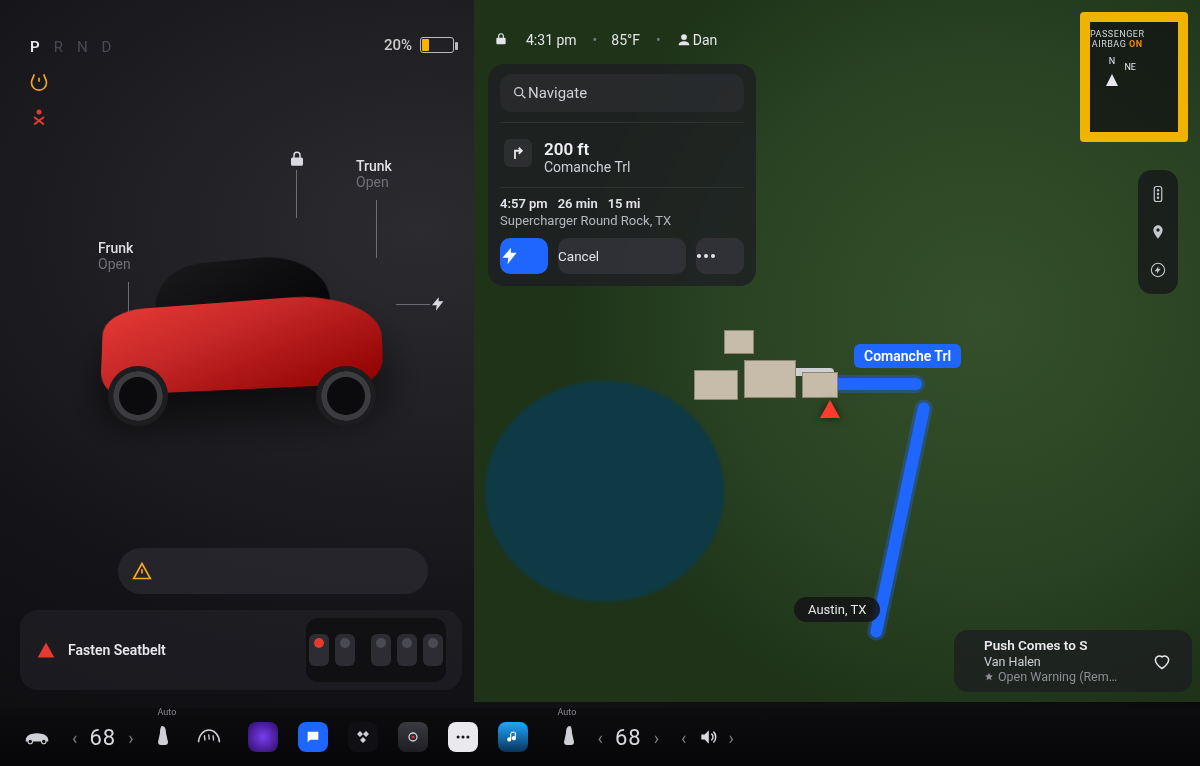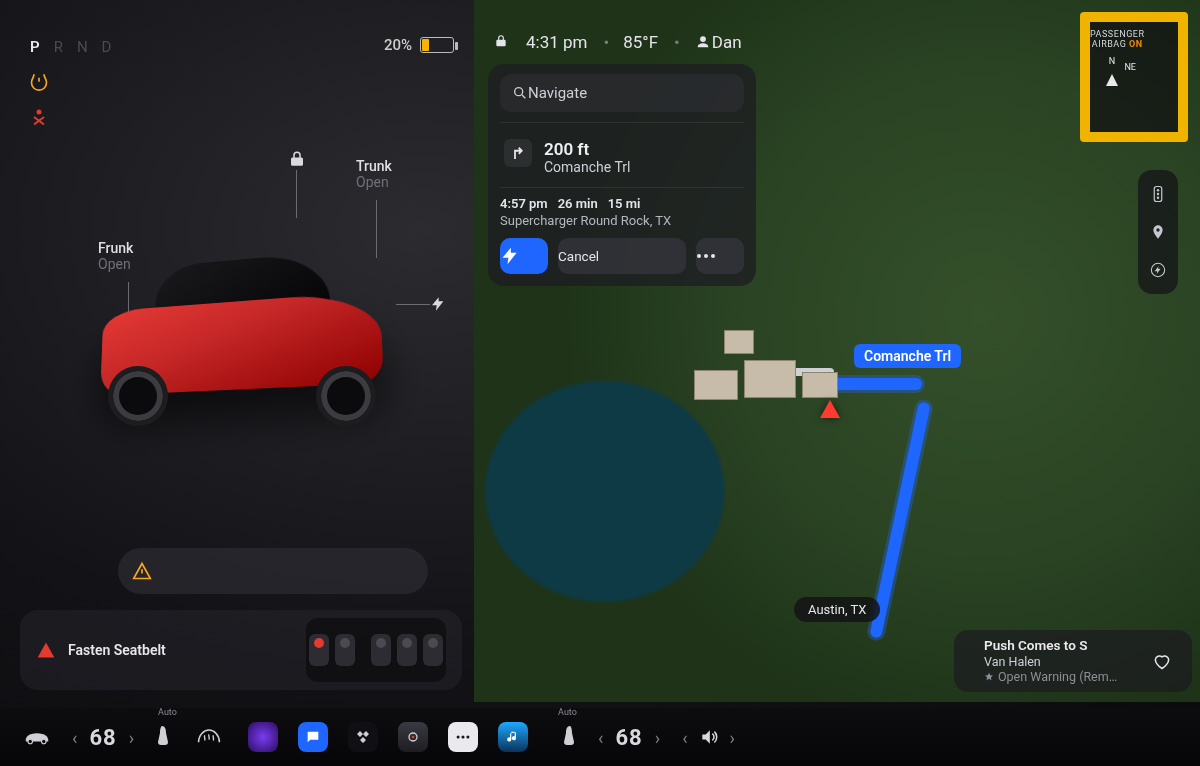--- a/index.html
+++ b/index.html
@@ -90,21 +90,21 @@
     border-left:10px solid transparent; border-right:10px solid transparent; border-bottom:18px solid #ff3b2f;
     filter: drop-shadow(0 0 4px rgba(0,0,0,.6)); }
   .road-label {
     position:absolute; left:380px; top:344px; background:#1f66ff; color:#fff;
     font-size:14px; font-weight:600; padding:4px 10px; border-radius:6px;
   }
   .city-pill { position:absolute; left:320px; bottom:80px; background:rgba(20,20,22,.85); color:#e7e7ec;
     font-size:13px; padding:5px 14px; border-radius:14px; }
 
   
-  .map-status { position:absolute; top:32px; left:20px; display:flex; align-items:center; gap:16px; font-size:17px; color:#e4e4ea; }
+  .map-status { position:absolute; top:32px; left:20px; display:flex; align-items:center; gap:16px; font-size:14px; color:#e4e4ea; }
   .map-status .dot-sep::before { content:"•"; margin-right:14px; color:#7b7b83; }
   .map-status .ico { width:16px; height:16px; display:inline-block; }
   .map-status .user { display:flex; align-items:center; gap:2px; }
 
   
   .nav-card { position:absolute; top:64px; left:14px; width:268px; background:rgba(30,30,34,.78);
     border-radius:16px; padding:10px 12px 12px; backdrop-filter: blur(4px); }
   .nav-search { display:flex; align-items:center; height:38px; background:rgba(50,50,56,.5);
     border-radius:12px; padding:0 12px; color:#cfcfd6; font-size:15px; margin-bottom:10px;}
   .dir-row { display:flex; gap:12px; padding:8px 4px 10px; align-items:flex-start; }
@@ -144,21 +144,21 @@
   .track-info .title { color:#eaeaef; font-weight:600; font-size:13.5px; }
   .track-info .album-line { color:#8d8d95; display:flex; align-items:center; gap:4px;}
   .media-controls { display:flex; align-items:center; gap:26px; margin-left:14px; color:#e6e6ec; }
   .media-controls .mc { cursor:pointer; }
 
   
   .dock { position:absolute; left:0; right:0; bottom:0; height:58px;
     background: linear-gradient(#0d0d10,#060608); display:flex; align-items:center; padding:0 22px; gap:18px; }
   .dock .ico { color:#cfcfd6; cursor:pointer; display:flex; align-items:center; justify-content:center; height:32px; }
   .temp-group { display:flex; align-items:center; gap:10px; color:#d8d8de; }
-  .temp-val { font-size:22px; font-weight:700; letter-spacing:1px;}
+  .temp-val { font-size:22px; font-weight:400; letter-spacing:1px;}
   .chev { font-size:18px; color:#7c7c84; cursor:pointer; padding:0 2px;}
   .auto-label { position:absolute; font-size:9px; color:#8a8a92; }
   .dock .seat-ico { position:relative; }
   .dock-center { display:flex; align-items:center; gap:20px; margin:0 8px;}
   .app-tile { width:30px; height:30px; border-radius:8px; display:flex; align-items:center; justify-content:center; font-size:15px;}
   .vol-group { display:flex; align-items:center; gap:8px; color:#d8d8de; }
 
   
   svg { display:block; }
 </style>

